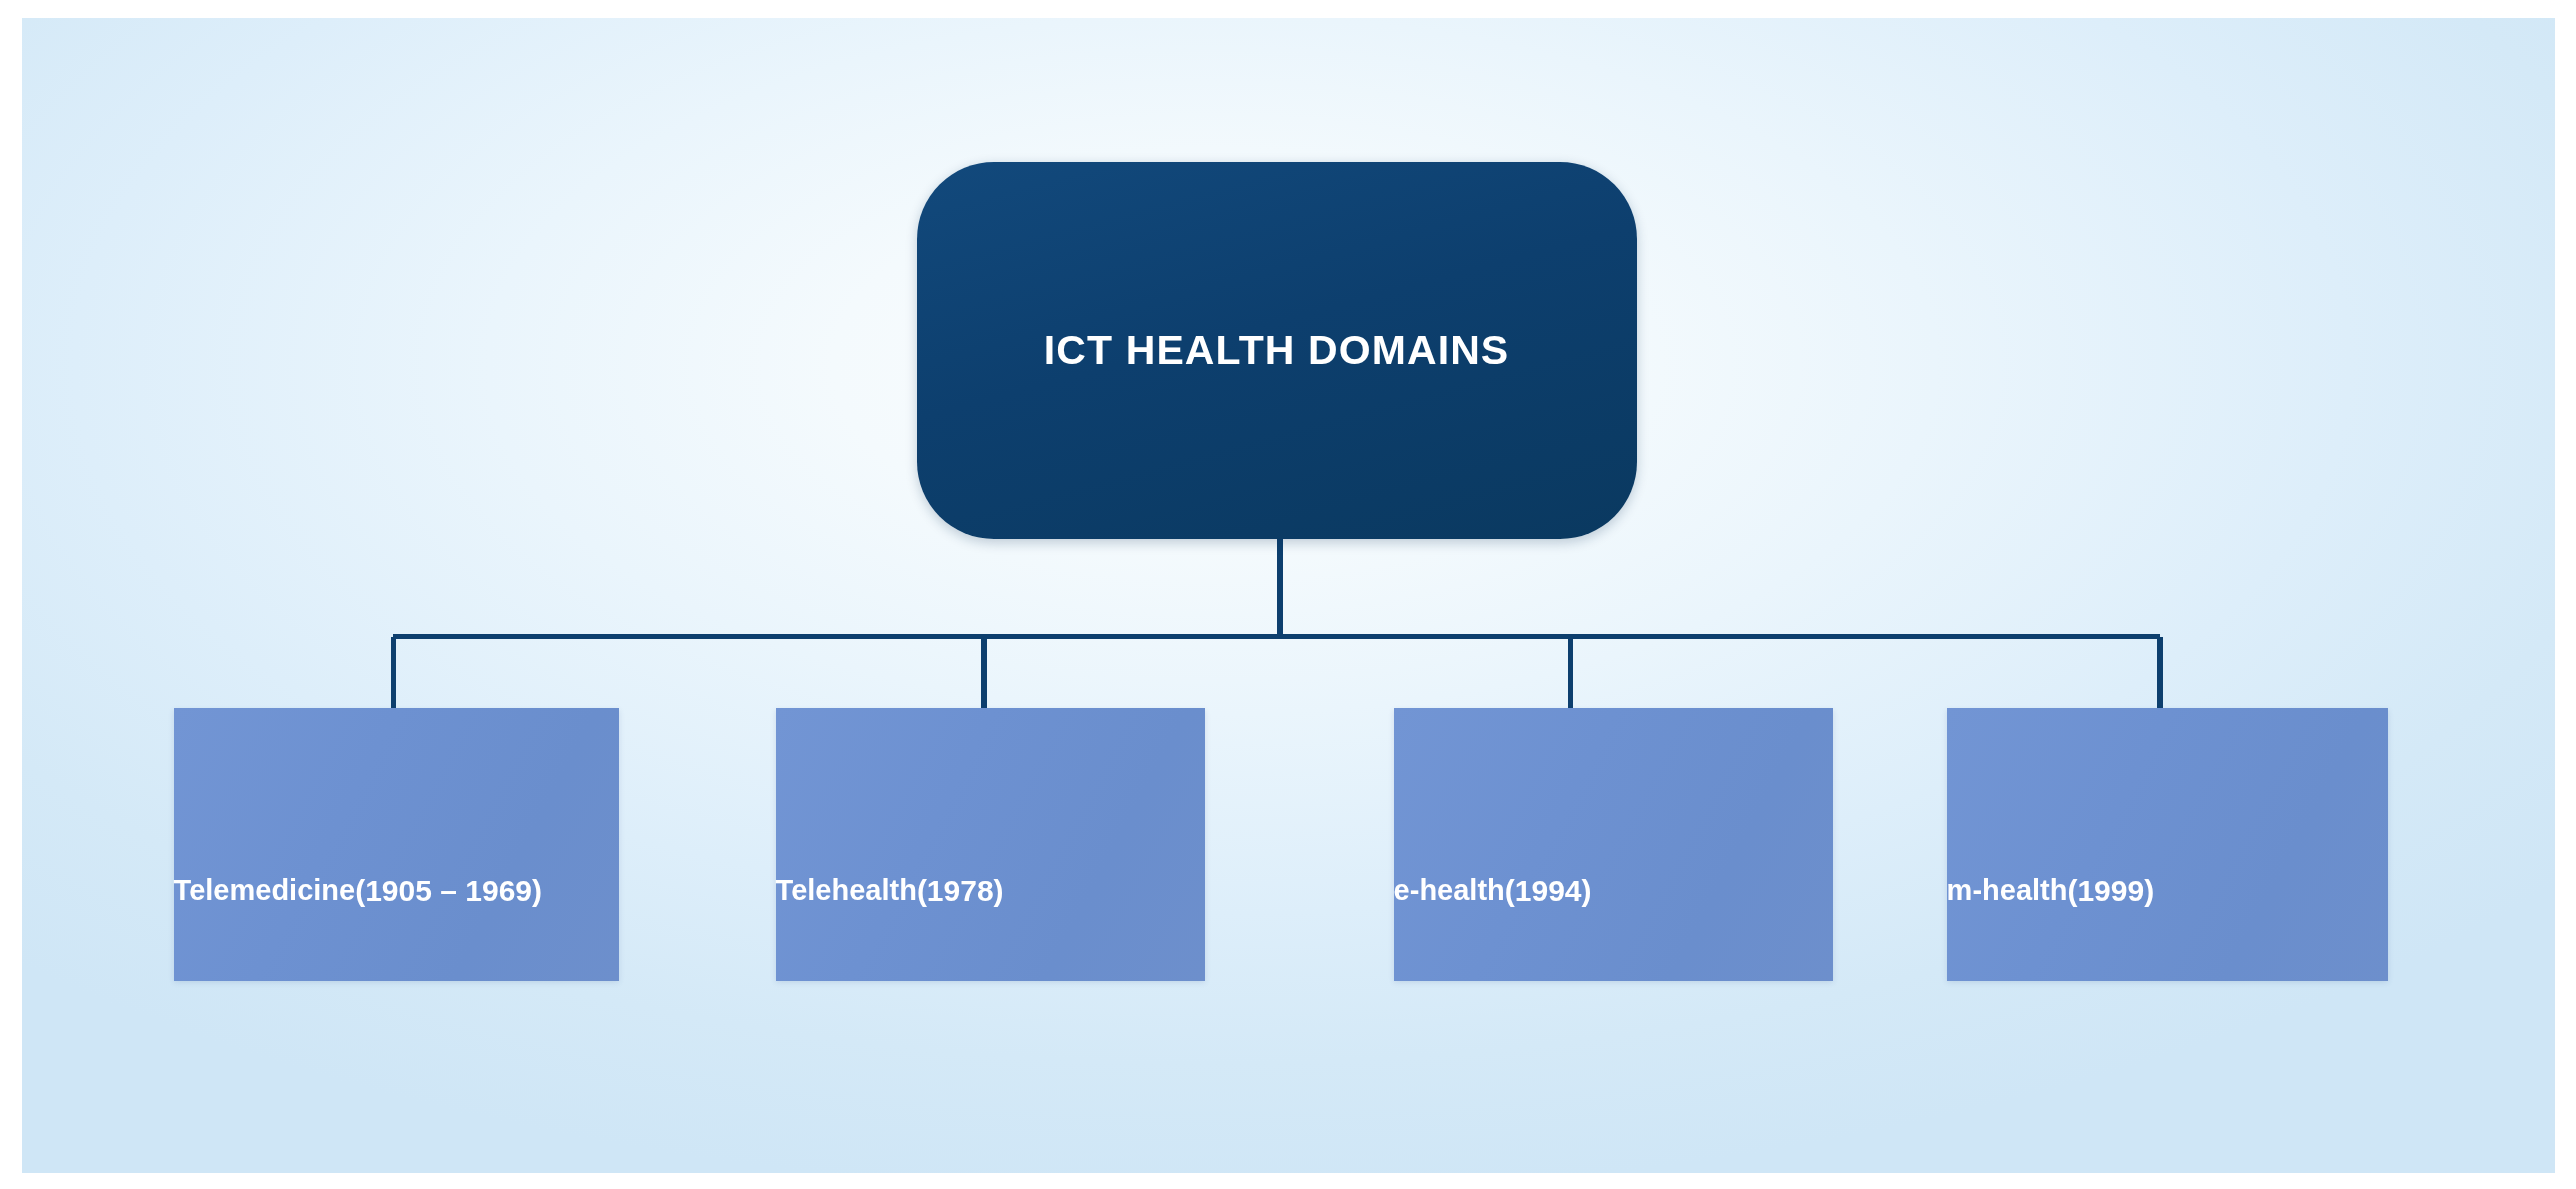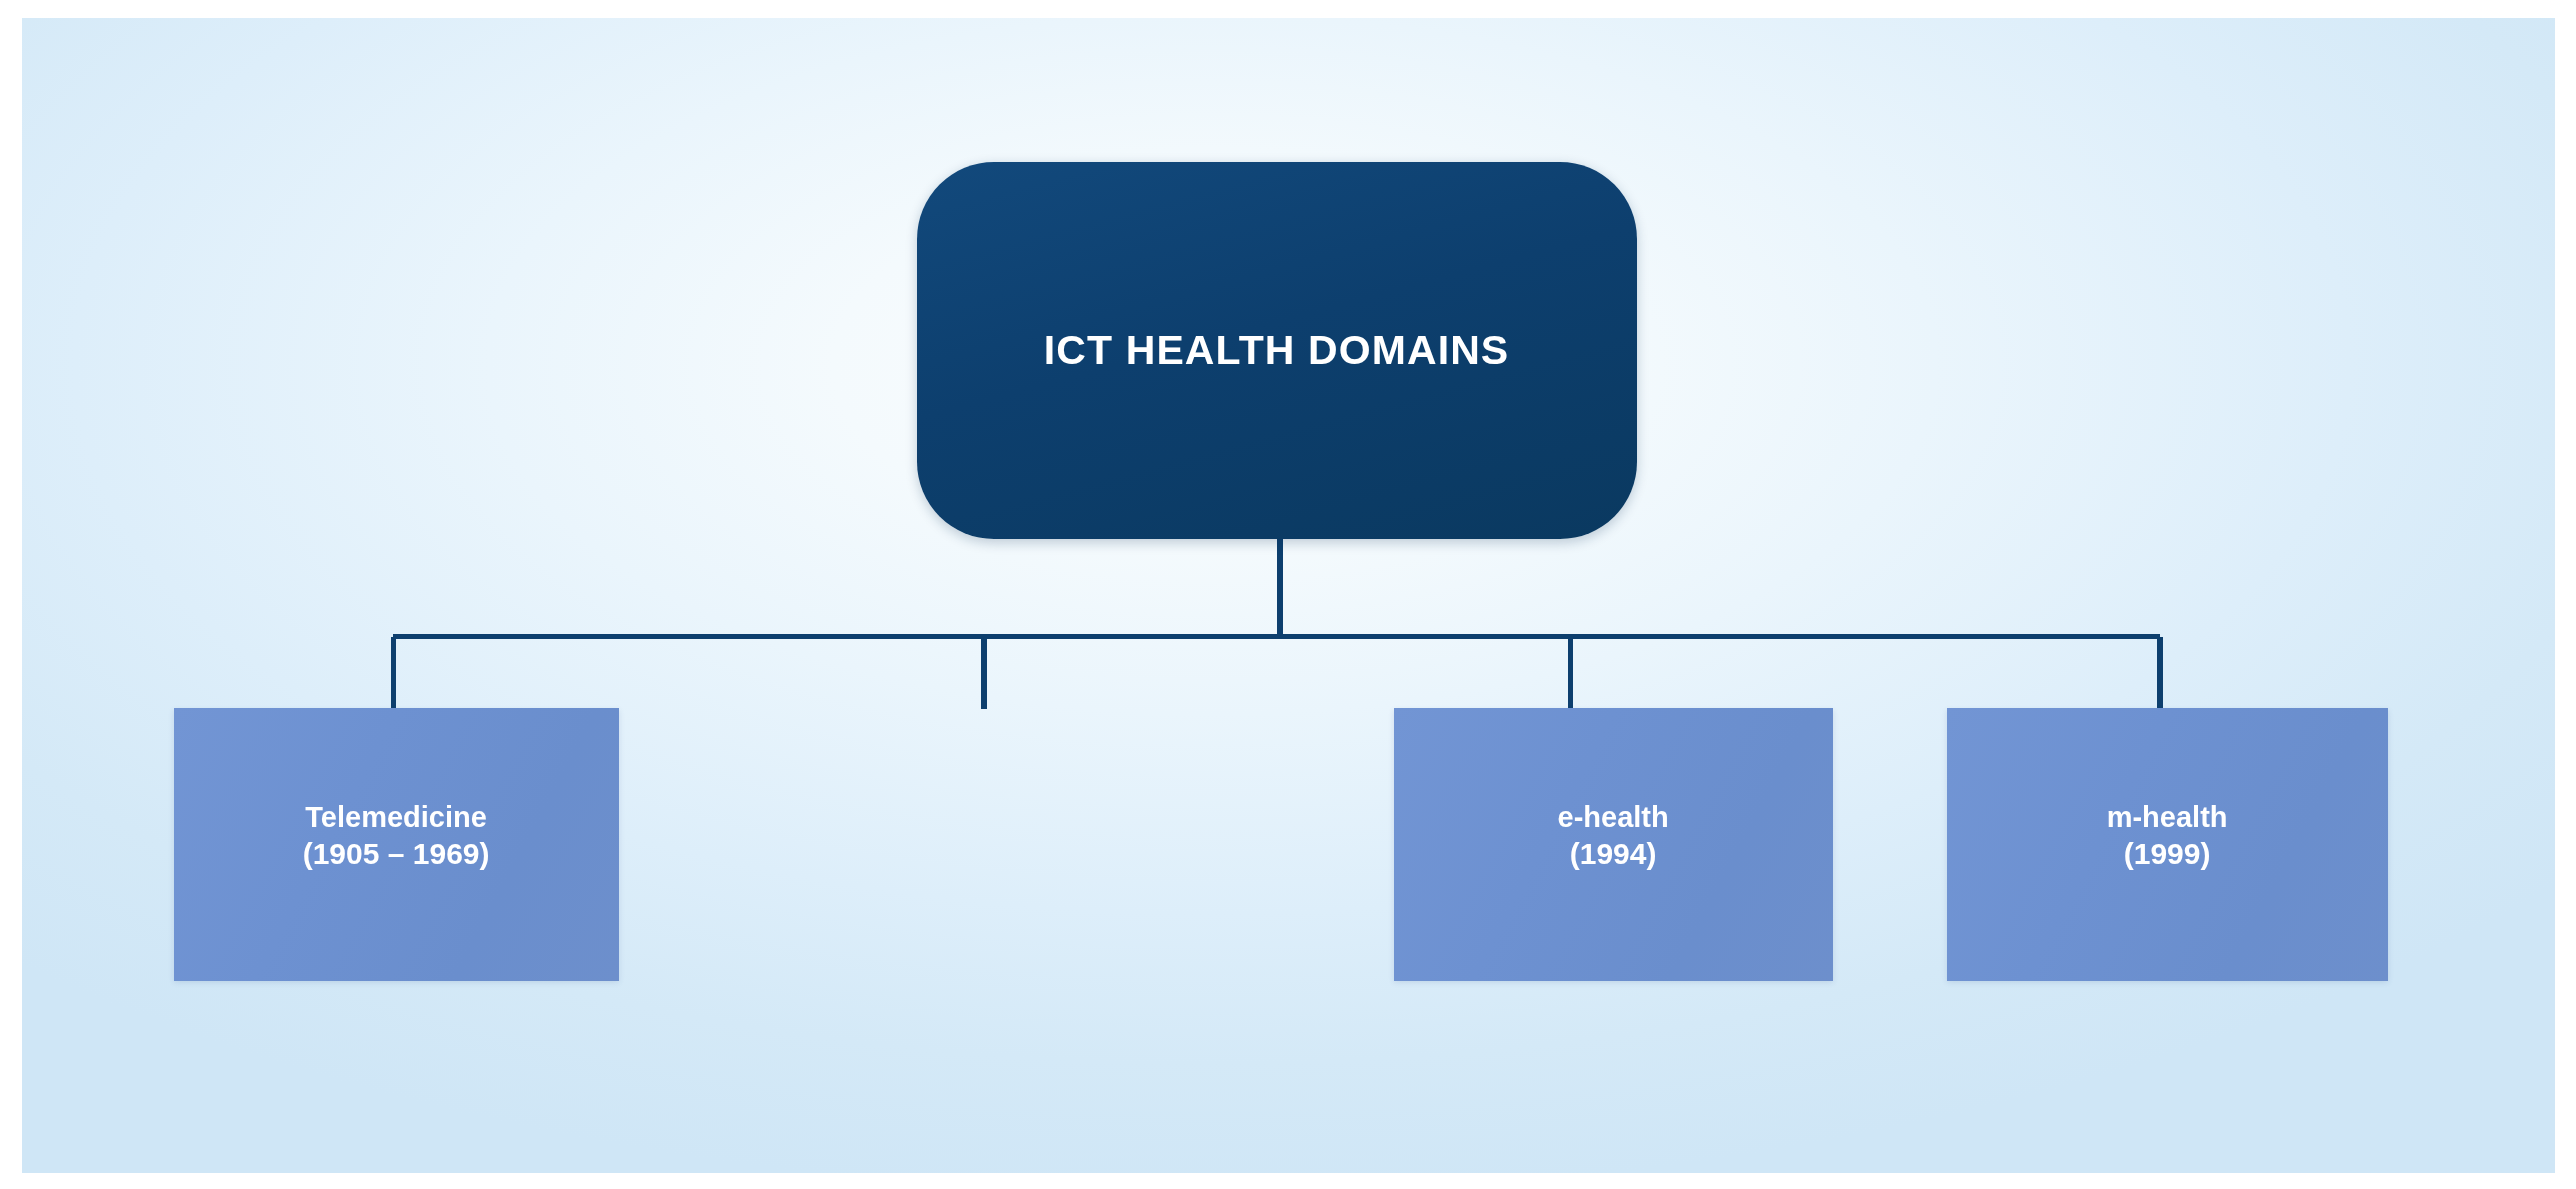--- a/index.html
+++ b/index.html
@@ -77,21 +77,21 @@
 
   
   .child-node {
     position: absolute;
     top: 690px;
     height: 273px;
     background: linear-gradient(118deg, #7295d4 0%, #6d91d1 38%, #6a8ecd 72%, #6d8fcc 100%);
     box-shadow: 0 1.6px 5.6px rgba(60, 95, 150, 0.16);
     box-sizing: border-box;
     display: flex;
-    flex-direction: column;
+    flex-direction: row;
     align-items: center;
     justify-content: flex-start;
     padding-top: 92px;
   }
   .child-title {
     color: #ffffff;
     font-size: 29px;
     font-weight: bold;
     line-height: 1.22;
     text-align: center;
@@ -134,20 +134,24 @@
 
     <div class="root-node">
       <span class="root-label">ICT HEALTH DOMAINS</span>
     </div>
 
     <div class="child-node" id="child-0">
       <span class="child-title">Telemedicine</span>
       <span class="child-years">(1905 – 1969)</span>
     </div>
 
+    <div class="child-node" id="child-1">
+      <span class="child-title">Telehealth</span>
+      <span class="child-years">(1978)</span>
+    </div>
 
     <div class="child-node" id="child-2">
       <span class="child-title">e-health</span>
       <span class="child-years">(1994)</span>
     </div>
 
     <div class="child-node" id="child-3">
       <span class="child-title">m-health</span>
       <span class="child-years">(1999)</span>
     </div>

